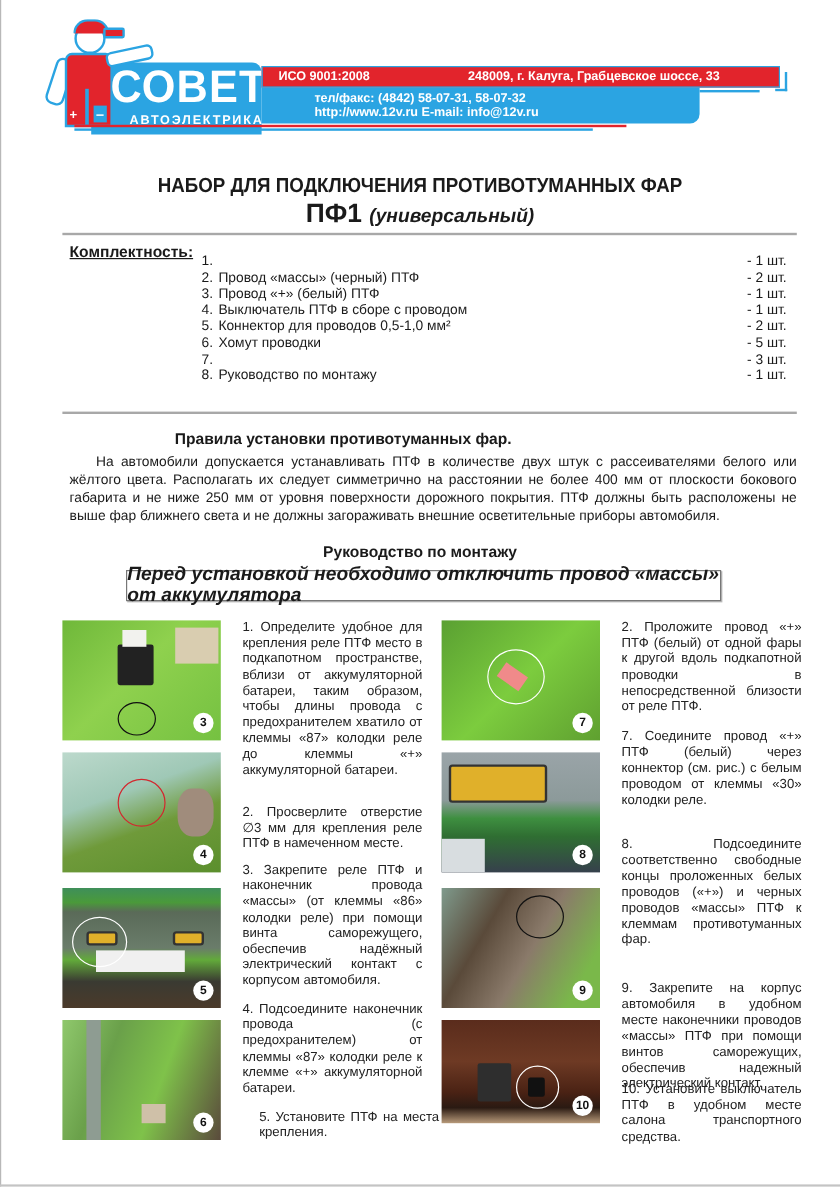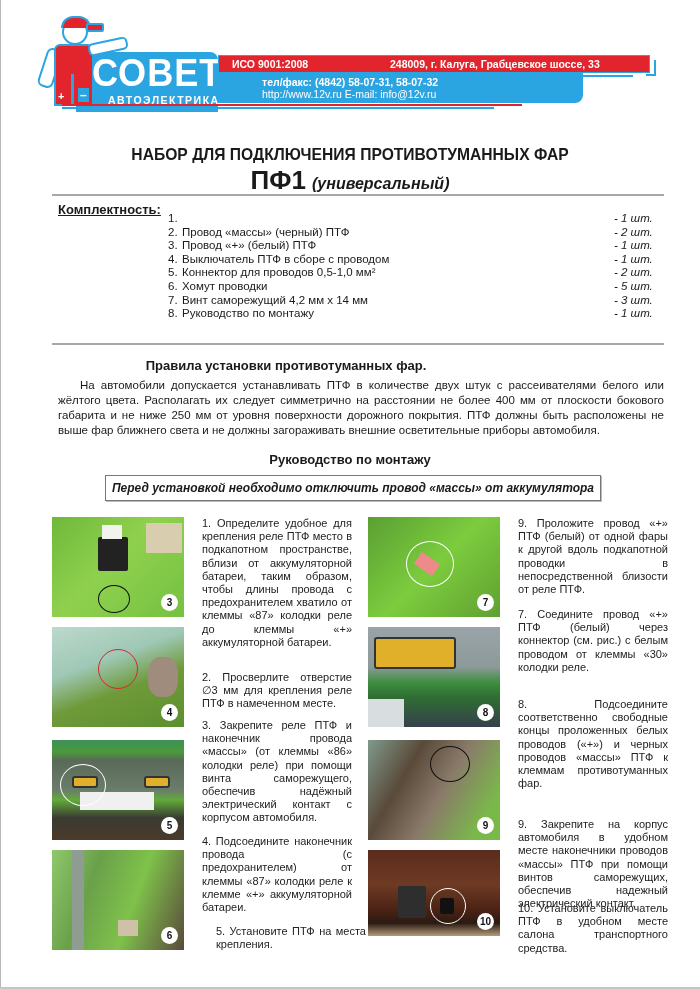--- a/index.html
+++ b/index.html
@@ -25,47 +25,47 @@
   .pol-plus { position: absolute; left: 18px; top: 76px; color: #ffffff; font-weight: bold; font-size: 11px; }
   .pol-minus { position: absolute; left: 38px; top: 74px; color: #ffffff; font-weight: bold; font-size: 12px; background: #2ba4e2; padding: 0 2px; }
 
   .red-bar { position: absolute; left: 218px; top: 55px; width: 432px; height: 18px; background: #e2242c; border: 1.5px solid #2ba4e2; box-sizing: border-box; }
   .red-bar-shadow { position: absolute; left: 646px; top: 60px; width: 8px; height: 14px; border-right: 2px solid #2ba4e2; border-bottom: 2px solid #2ba4e2; }
   .iso-text { position: absolute; left: 232px; top: 58px; color: #ffffff; font-size: 10.5px; font-weight: bold; }
   .addr-text { position: absolute; left: 390px; top: 58px; color: #ffffff; font-size: 10.5px; font-weight: bold; }
   .blue-bar { position: absolute; left: 218px; top: 73px; width: 365px; height: 30px; background: #2ba4e2; border-radius: 0 0 8px 0; }
   .blue-bar-ext { position: absolute; left: 583px; top: 75px; width: 50px; height: 2px; background: #2ba4e2; }
   .contact-1 { position: absolute; left: 262px; top: 76px; color: #ffffff; font-size: 10.5px; font-weight: bold; }
-  .contact-2 { position: absolute; left: 262px; top: 88px; color: #ffffff; font-size: 10.5px; font-weight: normal; }
+  .contact-2 { position: absolute; left: 262px; top: 88px; color: #ffffff; font-size: 10.5px; font-weight: bold; }
   .underline-red { position: absolute; left: 62px; top: 104px; width: 460px; height: 2px; background: #e2242c; }
   .underline-blue { position: absolute; left: 62px; top: 107px; width: 432px; height: 2px; background: #2ba4e2; }
 
   
   .title-1 { position: absolute; left: 0; width: 700px; top: 145px; text-align: center; font-size: 17px; font-weight: bold; transform: scaleX(0.92); letter-spacing: 0; }
   .title-2 { position: absolute; left: 0; width: 700px; top: 165px; text-align: center; font-size: 22px; font-weight: bold; }
-  .title-2 .model { font-size: 26px; margin-top: 22px; }
+  .title-2 .model { font-size: 22px; margin-top: 22px; }
   .title-2 .variant { font-size: 16px; font-style: italic; text-align: right; }
   .rule { position: absolute; height: 2px; background: #a8a8a8; }
   .rule-1 { left: 52px; top: 194px; width: 612px; }
   .rule-2 { left: 52px; top: 343px; width: 612px; }
 
   
   .kit-heading { position: absolute; left: 58px; top: 202px; font-size: 13px; font-weight: bold; text-decoration: underline; }
   .kit-list { position: absolute; left: 168px; top: 212px; width: 496px; font-size: 11.5px; line-height: 13.6px; }
   .kit-row { display: flex; justify-content: space-between; }
   .kit-num { width: 14px; flex: none; }
   .kit-name { flex: 1; }
-  .kit-qty { width: 50px; text-align: left; flex: none; font-style: italic; }
+  .kit-qty { width: 50px; text-align: center; flex: none; }
 
   
   .rules-heading { position: absolute; left: 0; width: 572px; top: 358px; text-align: center; font-size: 13px; font-weight: bold; }
   .rules-text { position: absolute; left: 58px; top: 378px; width: 606px; font-size: 11.5px; line-height: 15px; text-align: justify; text-indent: 22px; }
 
   .guide-heading { position: absolute; left: 0; width: 700px; top: 452px; text-align: center; font-size: 13px; font-weight: bold; }
-  .warning-box { position: absolute; left: 105px; top: 475px; width: 494px; height: 24px; border: 1px solid #777; box-shadow: 1px 1px 0 #bbb; display: flex; align-items: center; justify-content: center; font-size: 12px; font-weight: bold; font-style: italic; }
+  .warning-box { position: absolute; left: 105px; top: 475px; width: 494px; height: 24px; border: 1px solid #777; box-shadow: 1px 1px 0 #bbb; display: flex; align-items: center; justify-content: center; font-size: 16px; font-weight: bold; font-style: italic; }
 
   
   .photo { position: absolute; width: 132px; overflow: hidden; }
   .photo .badge { position: absolute; right: 6px; bottom: 6px; width: 17px; height: 17px; border-radius: 50%; background: #fff; color: #111; font-size: 10px; font-weight: bold; display: flex; align-items: center; justify-content: center; }
   .photo .circle { position: absolute; border-radius: 50%; border: 1.5px solid; }
   .p3 { left: 52px; top: 517px; height: 100px; background: linear-gradient(135deg, #6fb83a 0%, #8fd14e 45%, #75c141 100%); }
   .p4 { left: 52px; top: 627px; height: 100px; background: linear-gradient(160deg, #bcd9cc 0%, #9fc8b6 35%, #6f9a3a 60%, #5b8f2d 100%); }
   .p5 { left: 52px; top: 740px; height: 100px; background: linear-gradient(180deg, #3f8f5a 0%, #4a9a3a 12%, #5a6a58 20%, #6a7c6a 50%, #62aa3a 60%, #3a3a32 78%, #4b3a2a 100%); }
   .p6 { left: 52px; top: 850px; height: 100px; background: linear-gradient(110deg, #8fc86c 0%, #6aa04a 30%, #7fc24a 60%, #5a4a3c 100%); }
   .p7 { left: 368px; top: 517px; height: 100px; background: linear-gradient(135deg, #5aa032 0%, #7ccc3e 50%, #5fa030 100%); }
@@ -153,21 +153,20 @@
       <span class="kit-name">Коннектор для проводов 0,5-1,0 мм²</span>
       <span class="kit-qty">- 2 шт.</span>
     </div>
   <div class="kit-row">
       <span class="kit-num">6.</span>
       <span class="kit-name">Хомут проводки</span>
       <span class="kit-qty">- 5 шт.</span>
     </div>
   <div class="kit-row">
       <span class="kit-num">7.</span>
-      <span class="kit-name">Винт саморежущий 4,2 мм х 14 мм</span>
       <span class="kit-qty">- 3 шт.</span>
     </div>
   <div class="kit-row">
       <span class="kit-num">8.</span>
       <span class="kit-name">Руководство по монтажу</span>
       <span class="kit-qty">- 1 шт.</span>
     </div>
 </div>
 <div class="rule rule-2"></div>
 
@@ -221,17 +220,17 @@
   <div style="position:absolute;left:72px;top:48px;width:14px;height:16px;background:#111;border-radius:2px;"></div>
   <div class="circle" style="left:62px;top:38px;width:34px;height:34px;border-color:#ffffff;"></div>
   <div class="badge">10</div>
 </div>
 
 <div class="step s1">1. Определите удобное для крепления реле ПТФ место в подкапотном пространстве, вблизи от аккумуляторной батареи, таким образом, чтобы длины провода с предохранителем хватило от клеммы «87» колодки реле до клеммы «+» аккумуляторной батареи.</div>
 <div class="step s2">2. Просверлите отверстие ∅3 мм для крепления реле ПТФ в намеченном месте.</div>
 <div class="step s3">3. Закрепите реле ПТФ и наконечник провода «массы» (от клеммы «86» колодки реле) при помощи винта саморежущего, обеспечив надёжный электрический контакт с корпусом автомобиля.</div>
 <div class="step s4">4. Подсоедините наконечник провода (с предохранителем) от клеммы «87» колодки реле к клемме «+» аккумуляторной батареи.</div>
 <div class="step s5">5. Установите ПТФ на места крепления.</div>
-<div class="step s6">9. Проложите провод «+» ПТФ (белый) от одной фары к другой вдоль подкапотной проводки в непосредственной близости от реле ПТФ.</div>
+<div class="step s6">2. Проложите провод «+» ПТФ (белый) от одной фары к другой вдоль подкапотной проводки в непосредственной близости от реле ПТФ.</div>
 <div class="step s7">7. Соедините провод «+» ПТФ (белый) через коннектор (см. рис.) с белым проводом от клеммы «30» колодки реле.</div>
 <div class="step s8">8. Подсоедините соответственно свободные концы проложенных белых проводов («+») и черных проводов «массы» ПТФ к клеммам противотуманных фар.</div>
 <div class="step s9">9. Закрепите на корпус автомобиля в удобном месте наконечники проводов «массы» ПТФ при помощи винтов саморежущих, обеспечив надежный электрический контакт.</div>
 <div class="step s10">10. Установите выключатель ПТФ в удобном месте салона транспортного средства.</div>
 
 </body></html>

